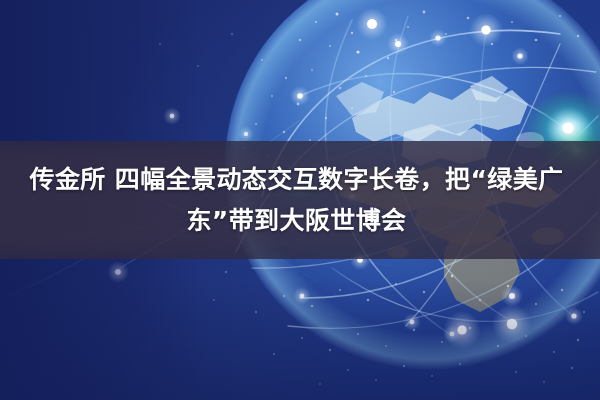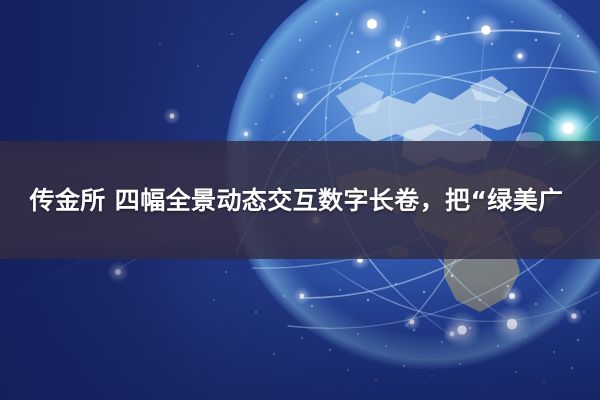--- a/index.html
+++ b/index.html
@@ -360,15 +360,16 @@
         </g>
     </svg>
   </div>
 
   <div class="layer" id="bg-vignette"></div>
 
   <div id="headline-band"></div>
 
   <div id="headline">
     <span class="ln">传金所 四幅全景动态交互数字长卷，把“绿美广</span>
+    <span class="ln">东”带到大阪世博会</span>
   </div>
 
 </div>
 
 </body></html>

